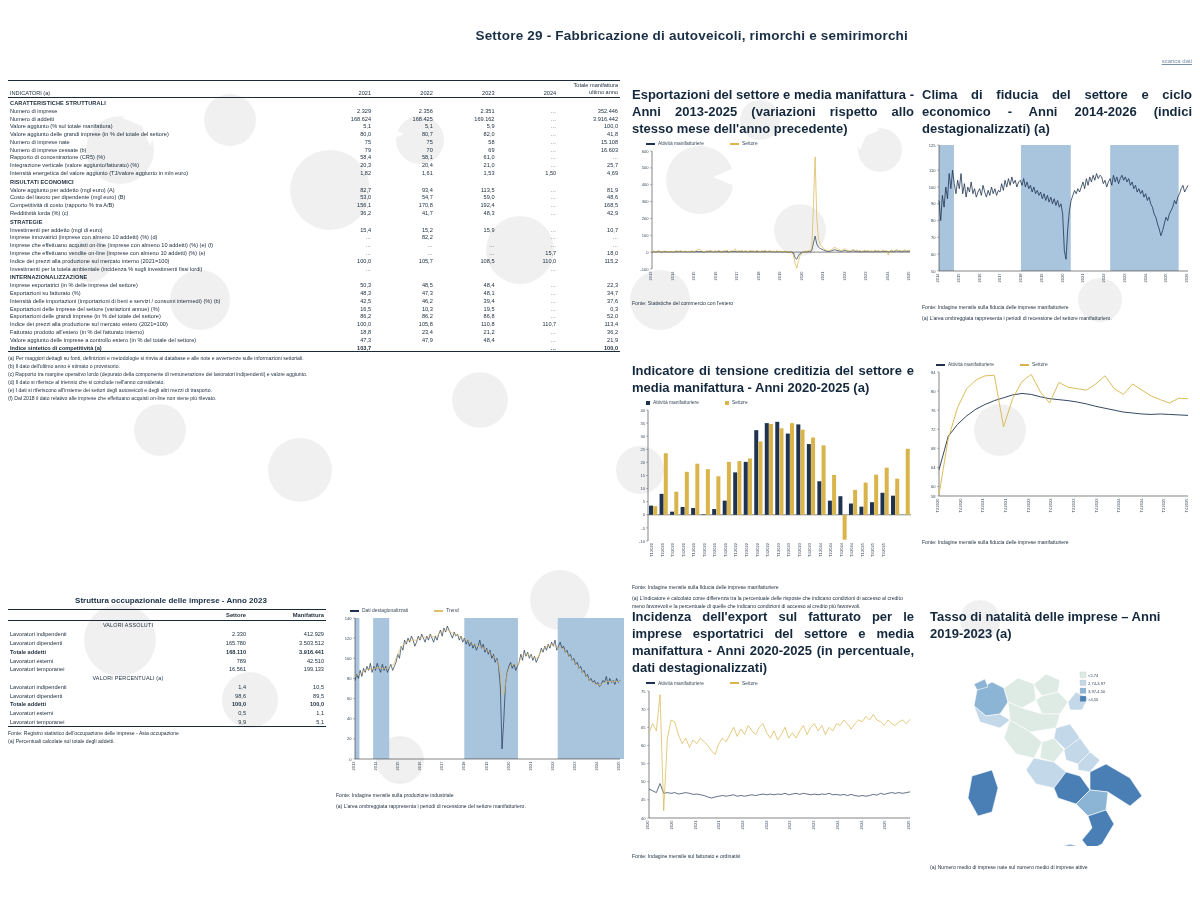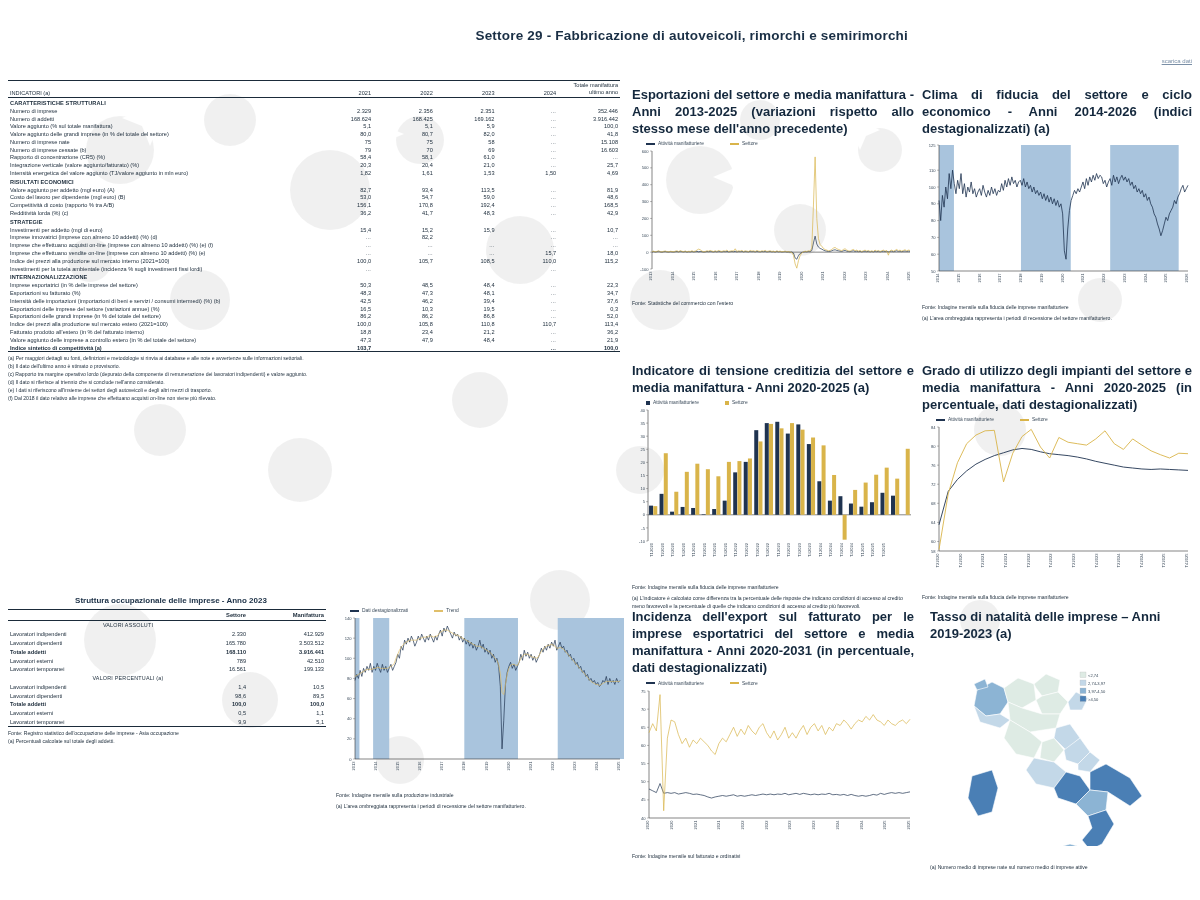--- a/index.html
+++ b/index.html
@@ -616,21 +616,20 @@
         <text x="0" y="0" class="axv" text-anchor="end" transform="translate(221.1,137) rotate(-90)" font-size="3.4">T42024</text>
         <text x="0" y="0" class="axv" text-anchor="end" transform="translate(231.7,137) rotate(-90)" font-size="3.4">T12025</text>
         <text x="0" y="0" class="axv" text-anchor="end" transform="translate(242.2,137) rotate(-90)" font-size="3.4">T22025</text>
         <text x="0" y="0" class="axv" text-anchor="end" transform="translate(252.7,137) rotate(-90)" font-size="3.4">T32025</text>
       </svg>
     <div class="src">Fonte: Indagine mensile sulla fiducia delle imprese manifatturiere</div>
     <div class="src">(a) L'indicatore è calcolato come differenza tra la percentuale delle risposte che indicano condizioni di accesso al credito meno favorevoli e la percentuale di quelle che indicano condizioni di accesso al credito più favorevoli.</div>
   </div>
 
   <div class="panel" style="left:922px;top:362px;width:270px;">
-    <div class="ctitle">Grado di utilizzo degli impianti del settore e media manifattura - Anni 2020-2025 (in percentuale, dati destagionalizzati)</div>
     <div class="legend">
       <div><span class="k" style="background:#1f3350"></span><span>Attività manifatturiere</span></div>
       <div><span class="k" style="background:#d9b44a"></span><span>Settore</span></div>
     </div>
     <svg id="svg-utilizzo" width="270" height="168" viewBox="0 0 270 168">
         <line x1="15" y1="128" x2="17" y2="128" stroke="#555" stroke-width="0.4"></line>
         <text x="13.5" y="129.6" class="axv" text-anchor="end">58</text>
         <line x1="15" y1="118.46153846153847" x2="17" y2="118.46153846153847" stroke="#555" stroke-width="0.4"></line>
         <text x="13.5" y="120.06153846153846" class="axv" text-anchor="end">60</text>
         <line x1="15" y1="99.38461538461539" x2="17" y2="99.38461538461539" stroke="#555" stroke-width="0.4"></line>
@@ -707,21 +706,21 @@
         <text x="0" y="0" class="axv" text-anchor="end" transform="translate(217.8,147.5) rotate(-90)">2022</text>
         <text x="0" y="0" class="axv" text-anchor="end" transform="translate(239.8,147.5) rotate(-90)">2023</text>
         <text x="0" y="0" class="axv" text-anchor="end" transform="translate(261.9,147.5) rotate(-90)">2024</text>
         <text x="0" y="0" class="axv" text-anchor="end" transform="translate(284.0,147.5) rotate(-90)">2025</text>
       </svg>
     <div class="src">Fonte: Indagine mensile sulla produzione industriale</div>
     <div class="src">(a) L'area ombreggiata rappresenta i periodi di recessione del settore manifatturiero.</div>
   </div>
 
   <div class="panel" style="left:632px;top:608px;width:282px;">
-    <div class="ctitle">Incidenza dell'export sul fatturato per le imprese esportatrici del settore e media manifattura - Anni 2020-2031 (in percentuale, dati destagionalizzati)</div>
+    <div class="ctitle">Incidenza dell'export sul fatturato per le imprese esportatrici del settore e media manifattura - Anni 2020-2025 (in percentuale, dati destagionalizzati)</div>
     <div class="legend">
       <div><span class="k" style="background:#1f3350"></span><span>Attività manifatturiere</span></div>
       <div><span class="k" style="background:#d9b44a"></span><span>Settore</span></div>
     </div>
     <svg id="svg-incid" width="282" height="163" viewBox="0 0 282 163">
         <line x1="15" y1="131" x2="17" y2="131" stroke="#555" stroke-width="0.4"></line>
         <text x="13.5" y="132.6" class="axv" text-anchor="end">40</text>
         <line x1="15" y1="112.85714285714286" x2="17" y2="112.85714285714286" stroke="#555" stroke-width="0.4"></line>
         <text x="13.5" y="114.45714285714286" class="axv" text-anchor="end">45</text>
         <line x1="15" y1="94.71428571428572" x2="17" y2="94.71428571428572" stroke="#555" stroke-width="0.4"></line>

